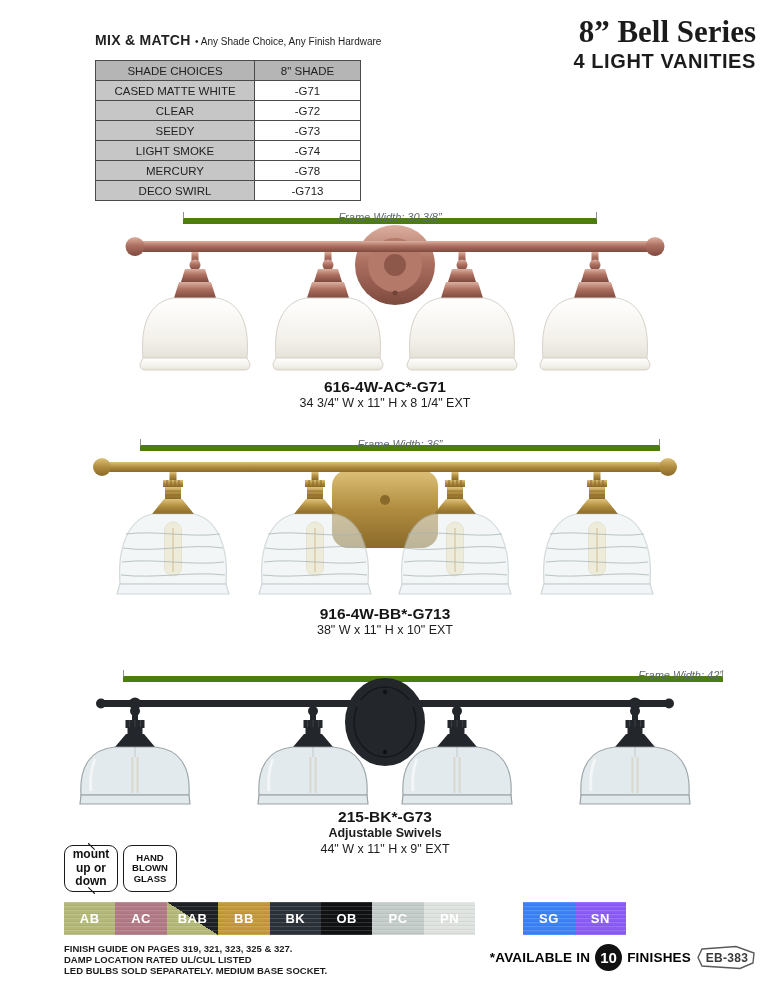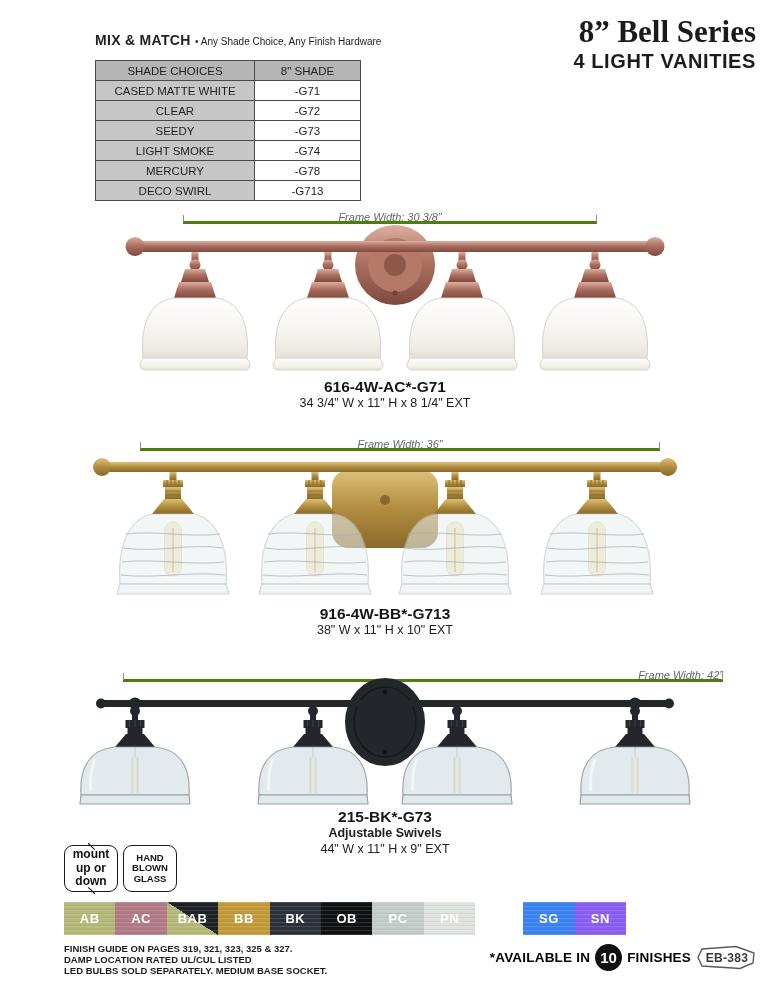--- a/index.html
+++ b/index.html
@@ -22,21 +22,21 @@
   }
   .shade-table tr.hdr td { background:#b5b5b5; }
   .shade-table td.shade { background:#c6c6c6; width:60%; }
   .shade-table td.code  { background:#ffffff; }
 
   .series-head { position:absolute; right:14px; top:16px; text-align:right; }
   .series-title { font-family:"Liberation Serif", serif; font-weight:700; font-size:31px; color:#1b1b1b; line-height:1.05; }
   .series-sub { font-size:20px; font-weight:700; letter-spacing:.6px; color:#1b1b1b; margin-top:1px; }
 
   
-  .dim { position:absolute; height:18px; border-bottom:3px solid #4d7c0f; text-align:center; }
+  .dim { position:absolute; height:18px; border-bottom:6px solid #4d7c0f; text-align:center; }
   .dim::before, .dim::after { content:""; position:absolute; bottom:-1px; width:1px; height:7px; background:#8a9296; }
   .dim::before { left:0; } .dim::after { right:0; }
   .dim span { font-size:11px; font-style:italic; color:#5d686e; position:relative; top:1px; }
 
   .fixture { position:absolute; }
   .caption { position:absolute; left:0; right:0; text-align:center; line-height:1.25; }
   .caption .model { font-size:15.5px; font-weight:700; color:#151515; }
   .caption .note  { font-size:12.5px; font-weight:700; color:#1d1d1d; }
   .caption .dims  { font-size:12.5px; font-weight:400; color:#1d1d1d; }
 

